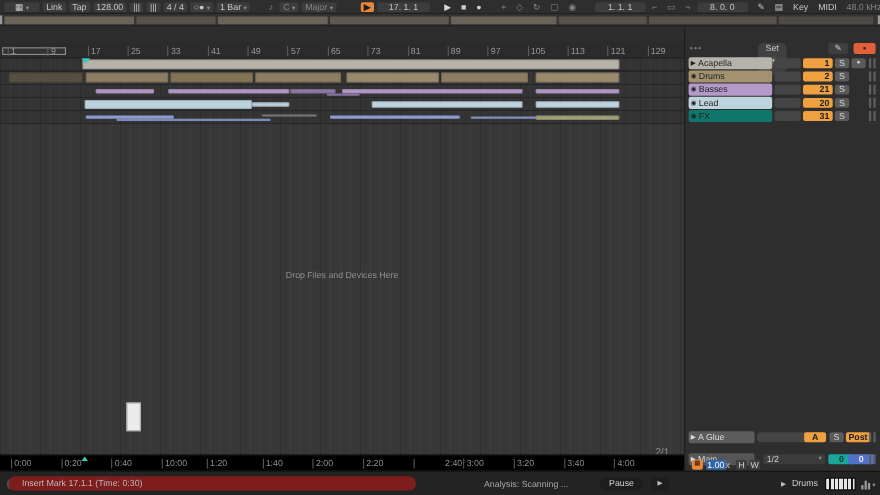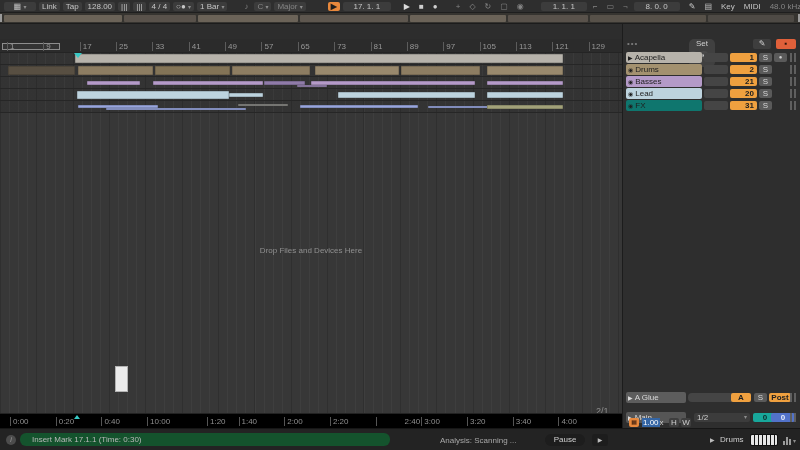--- a/index.html
+++ b/index.html
@@ -61,21 +61,21 @@
   .obtn{position:absolute;top:1px;height:9px;background:#efa03f;color:#202020;text-align:center;line-height:9px;border-radius:2px;font-weight:bold}
   .dd{position:absolute;left:71px;top:1px;width:56px;height:9px;background:#3c3c3c;border-radius:2px;color:#cfcfcf;display:flex;justify-content:space-between;padding:0 3px;box-sizing:border-box;line-height:9px}
   .vbox{position:absolute;top:1px;width:24px;height:9px;border-radius:2px;color:#0e2b2b;text-align:center;line-height:9px;font-weight:bold}
   .zoomicon{position:absolute;left:6px;top:2px;width:10px;height:9px;background:#e8883c;border-radius:2px;color:#2a1208;text-align:center;line-height:9px;font-size:6px}
   .zoomval{position:absolute;left:19px;top:2px;height:9px;line-height:9px;color:#cfcfcf}
   .zoomval b{background:#3465a4;color:#fff;font-weight:normal;padding:0 1px}
   .hw{position:absolute;top:2px;width:10px;height:9px;background:#3e3e3e;border-radius:2px;text-align:center;line-height:9px;color:#cfcfcf}
   
   .statusbar{position:absolute;left:0;top:428px;width:800px;height:22px;background:#232323;border-top:1px solid #161616;box-sizing:border-box}
   .info-circle{position:absolute;left:6px;top:6px;width:10px;height:10px;border-radius:50%;background:#4c4c4c;color:#9c9c9c;text-align:center;line-height:10px;font-size:7px;font-style:italic}
-  .msgpill{position:absolute;left:20px;top:4px;width:370px;height:13px;background:#14532d;border-radius:6px;line-height:13px;padding-left:12px;box-sizing:border-box;color:#b9b9b9}
+  .msgpill{position:absolute;left:8px;top:4px;width:370px;height:13px;background:#7f1d1d;border-radius:6px;line-height:13px;padding-left:12px;box-sizing:border-box;color:#b9b9b9}
   .analysis{position:absolute;left:440px;top:7px;color:#a8a8a8}
   .pausepill{position:absolute;left:545px;top:5px;width:40px;height:12px;background:#1d1d1d;border-radius:6px;text-align:center;line-height:12px;color:#cfcfcf}
   .stepbtn{position:absolute;left:592px;top:5px;width:16px;height:12px;background:#1d1d1d;border-radius:3px;text-align:center;line-height:12px;color:#bdbdbd;font-size:6px}
   .sb-play{position:absolute;left:710px;top:7px;color:#bdbdbd;font-size:6px}
   .sb-track{position:absolute;left:720px;top:6px;color:#cfcfcf}
   .pianoicon{position:absolute;left:750px;top:5px;width:28px;height:12px;border-radius:2px;border:1px solid #0f0f0f;box-sizing:border-box;
      background:repeating-linear-gradient(90deg,#e6e6e6 0 3px,#141414 3px 4px)}
   .metericon{position:absolute;left:783px;top:6px;display:flex;align-items:flex-end;gap:1px;height:10px}
   .metericon i{width:2px;background:#9a9a9a}
   .sb-caret{position:absolute;left:793px;top:8px;color:#8d8d8d;font-size:6px}
@@ -194,21 +194,21 @@
         </div>
       <div class="playhead-top"></div>
       <div class="drophint">Drop Files and Devices Here</div>
       <div class="whiterect"></div>
       <div class="beattime">2/1</div>
       <div class="timeruler" id="time-ruler">
           <span class="tl" style="left: 10px;">0:00</span>
           <span class="tl" style="left: 55.7px;">0:20</span>
           <span class="tl" style="left: 101.4px;">0:40</span>
           <span class="tl" style="left: 147.1px;">10:00</span>
-          <span class="tl" style="left: 207px;">1:20</span>
+          <span class="tl" style="left: 188px;">1:20</span>
           <span class="tl" style="left: 238.5px;">1:40</span>
           <span class="tl" style="left: 284.2px;">2:00</span>
           <span class="tl" style="left: 329.9px;">2:20</span>
           <span class="tl" style="left: 375.6px; padding-left: 28px;">2:40</span>
           <span class="tl" style="left: 421.3px;">3:00</span>
           <span class="tl" style="left: 467px;">3:20</span>
           <span class="tl" style="left: 512.7px;">3:40</span>
           <span class="tl" style="left: 558.4px;">4:00</span>
         </div>
       <div class="playhead-bottom"></div>

